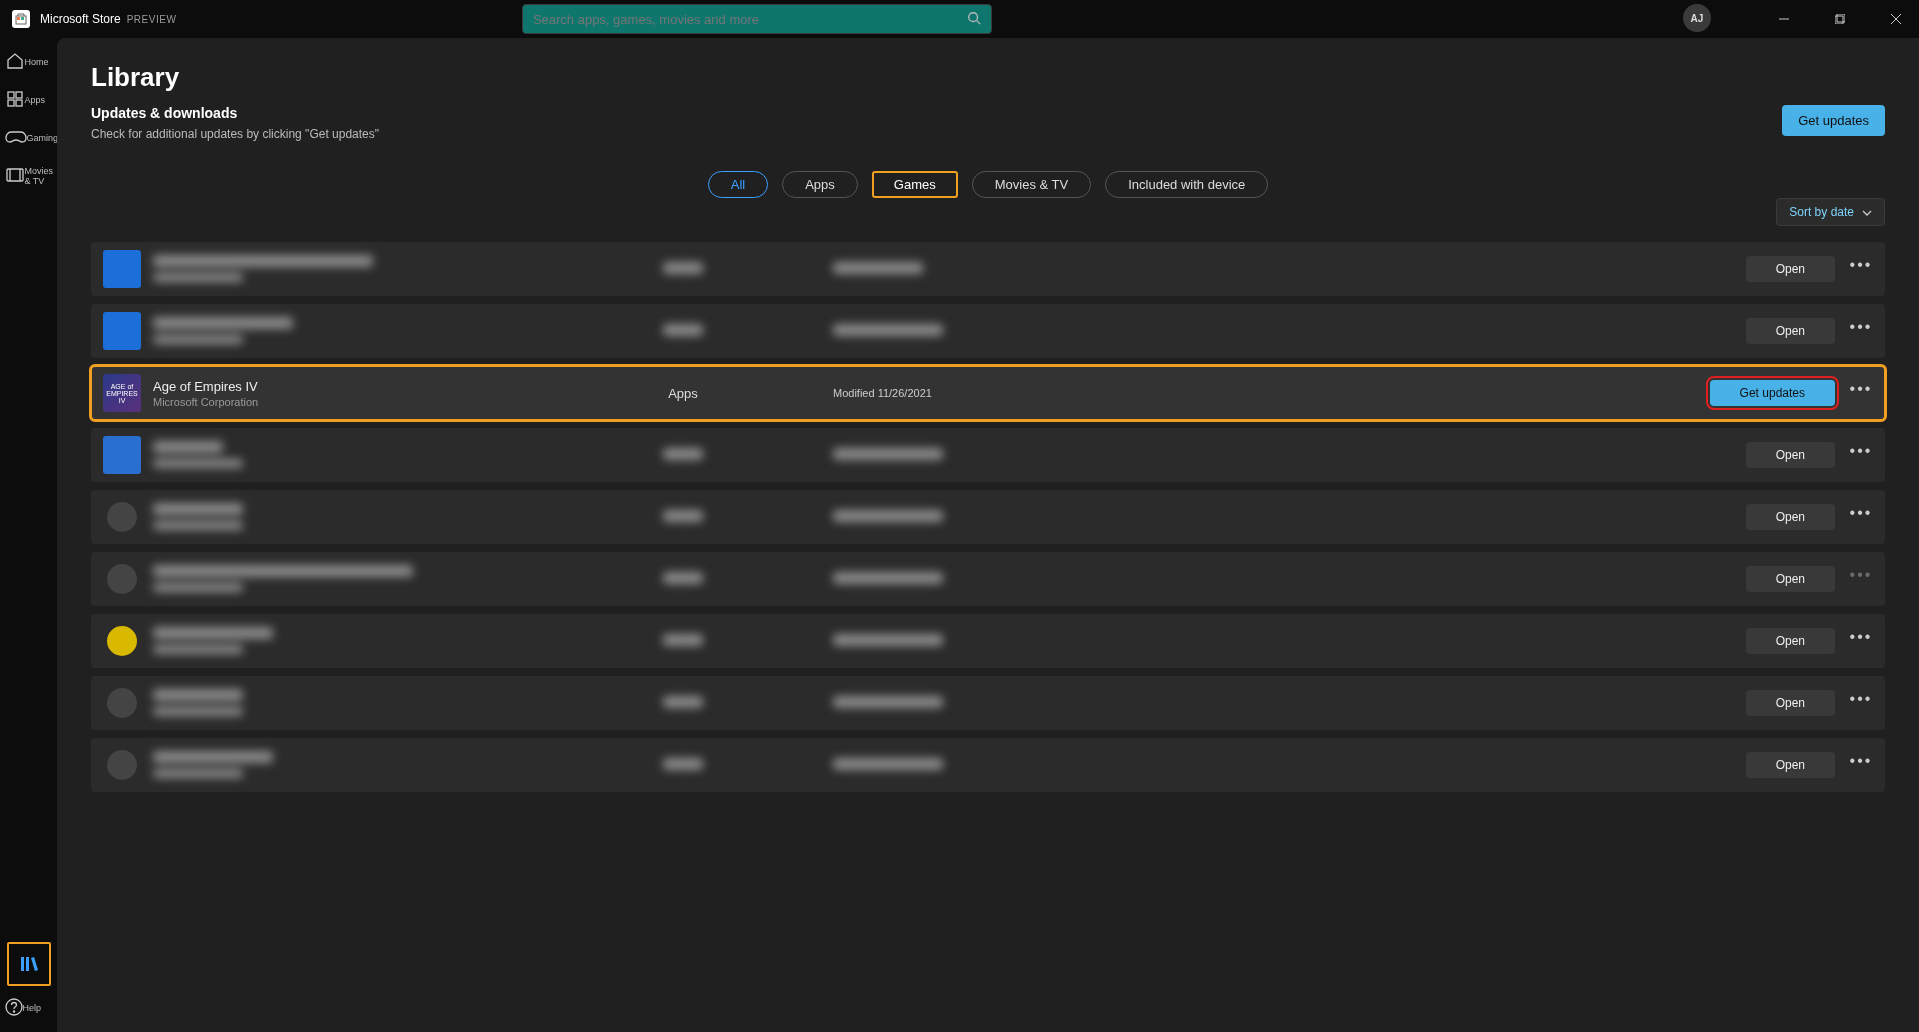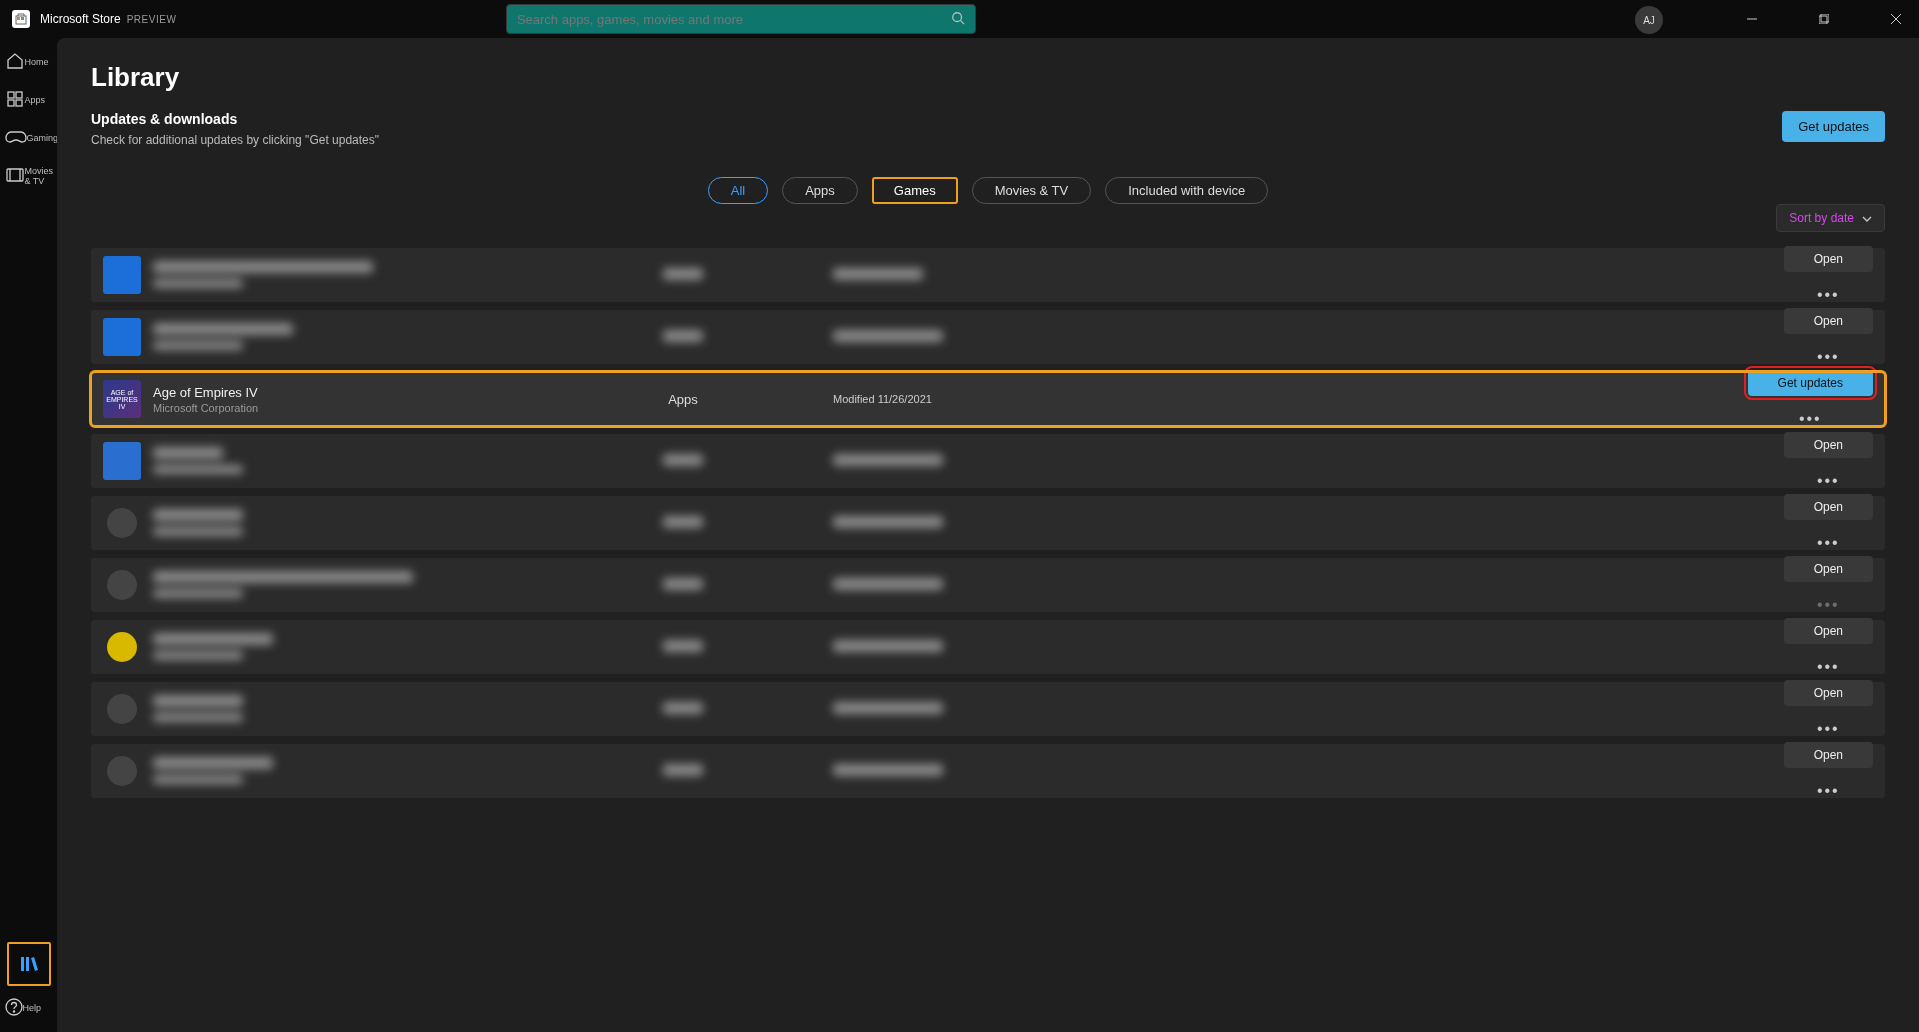--- a/index.html
+++ b/index.html
@@ -8,61 +8,61 @@
   
   .titlebar { height: 38px; display: flex; align-items: center; padding-left: 12px; }
   .titlebar .logo { width: 18px; height: 18px; background: #fff; border-radius: 3px; display:flex; align-items:center; justify-content:center; margin-right: 10px; }
   .titlebar .logo svg { width: 12px; height: 12px; }
   .titlebar .app-name { font-size: 12px; color: #fff; margin-right: 6px; }
   .titlebar .preview { font-size: 10px; color: #9a9a9a; letter-spacing: 0.5px; }
   .titlebar .searchwrap { margin: 0 auto; width: 470px; }
   .searchbox { width: 100%; height: 30px; background: #0f766e; border: 1px solid #3a3a3a; border-radius: 4px; display: flex; align-items: center; padding: 0 10px; }
   .searchbox input { flex: 1; background: transparent; border: none; color: #ccc; font-size: 13px; outline: none; }
   .searchbox .sicon { color: #bbb; font-size: 13px; }
-  .titlebar .right { display: flex; align-items: flex-end; gap: 26px; margin-left: auto; }
+  .titlebar .right { display: flex; align-items: flex-start; gap: 10px; margin-left: auto; font-weight: bold; }
   .avatar { width: 28px; height: 28px; border-radius: 50%; background: #3a3a3a; display:flex; align-items:center; justify-content:center; font-size: 10px; color:#ddd; margin-right: 40px;}
   .winbtn { width: 46px; height: 30px; display:flex; align-items:center; justify-content:center; color:#ccc; font-size:12px; }
 
   
   .shell { display: flex; height: calc(100% - 38px); }
   .sidebar { width: 57px; background: #0c0c0c; display:flex; flex-direction:column; align-items:center; padding-top: 6px; gap: 4px; }
   .sidebar .navitem { width: 48px; display:flex; flex-direction:row; align-items:center; padding: 6px 0; color:#ccc; border-radius:4px; cursor:pointer; }
   .sidebar .navitem .icn { height: 22px; display:flex; align-items:center; justify-content:center; font-size:18px; }
   .sidebar .navitem .lbl { font-size: 9px; margin-top: 2px; color:#bfbfbf; }
   .sidebar .spacer { flex: 1; }
   .sidebar .navitem.lib { border: 2px solid #f0a020; border-radius: 2px; width: 44px; height: 44px; justify-content:center; }
   .sidebar .navitem.lib .icn { color: #3aa0ff; font-size: 20px; }
   .sidebar .help { margin-bottom: 8px; }
 
   
   .content { flex: 1; background: #202020; border-top-left-radius: 8px; padding: 24px 34px 0 34px; overflow: hidden; }
-  .page-title { font-size: 26px; font-weight: 600; margin-bottom: 18px; }
+  .page-title { font-size: 26px; font-weight: 600; margin-bottom: 12px; }
   .header-row { display:flex; justify-content:space-between; align-items:flex-start; margin-bottom: 30px; }
   .updates-head { font-size: 14px; font-weight: 600; }
   .updates-sub { font-size: 12px; color: #bbb; margin-top: 6px; }
   .get-updates-btn { background: #47b1e8; color: #111; border: none; border-radius: 4px; padding: 8px 16px; font-size: 13px; cursor:pointer; }
 
   
   .tabs-row { display:flex; align-items:center; margin-bottom: 16px; flex-direction: column; }
   .tabs { display:flex; gap: 14px; }
   .tab { padding: 5px 22px; border-radius: 14px; border: 1px solid #555; font-size: 13px; color:#ddd; cursor:pointer; }
   .tab.all { border-color: #3aa0ff; color: #3aa0ff; }
   .tab.games { border: 2px solid #f0a020; border-radius: 3px; padding: 4px 20px; color: #fff; }
-  .sort { margin-left:auto; background: #2b2b2b; border:1px solid #3a3a3a; border-radius:4px; padding:6px 12px; font-size:12px; color:#d946ef; display:flex; align-items:center; gap:8px; cursor:pointer; }
+  .sort { margin-left:auto; background: #2b2b2b; border:1px solid #3a3a3a; border-radius:4px; padding:6px 12px; font-size:12px; color:#7dd3fc; display:flex; align-items:center; gap:8px; cursor:pointer; }
 
   
   .list { display:flex; flex-direction:column; gap: 8px; }
   .row { height: 54px; background: #2b2b2b; border-radius: 4px; display:flex; align-items:center; padding: 0 12px; position:relative; }
   .row .thumb { width: 38px; height: 38px; border-radius: 3px; margin-right: 12px; flex-shrink:0; }
   .row .titles { width: 380px; overflow:hidden; }
   .row .t1 { font-size: 13px; color:#eee; }
   .row .t2 { font-size: 11px; color:#999; margin-top:2px; }
   .row .cat { width: 300px; font-size: 13px; color:#ddd; text-align:center; }
   .row .mod { width: 300px; font-size: 11px; color:#ccc; }
-  .row .actions { margin-left:auto; display:flex; align-items:center; gap: 14px; flex-direction: column; }
+  .row .actions { margin-left:auto; display:flex; gap: 14px; }
   .openbtn { background: #393939; color:#eee; border:none; border-radius:4px; padding: 6px 30px; font-size:12px; cursor:pointer; }
   .row .more { color:#ccc; font-size:16px; letter-spacing:2px; cursor:pointer; width:24px; text-align:center; }
 
   .row.blurred .titles, .row.blurred .cat, .row.blurred .mod { filter: blur(5px); }
   .row.blurred.b1 .thumb { background:#1c6fd8; }
   .row.blurred.b2 .thumb { background:#1c6fd8; }
   .row.blurred.b3 .thumb { background:#2a6fd0; }
   .row.blurred .thumb.round { border-radius:50%; background:#444; width:30px; height:30px; margin-left:4px; margin-right:16px; }
   .row.blurred .thumb.round.y { background:#d9b800; }
 

